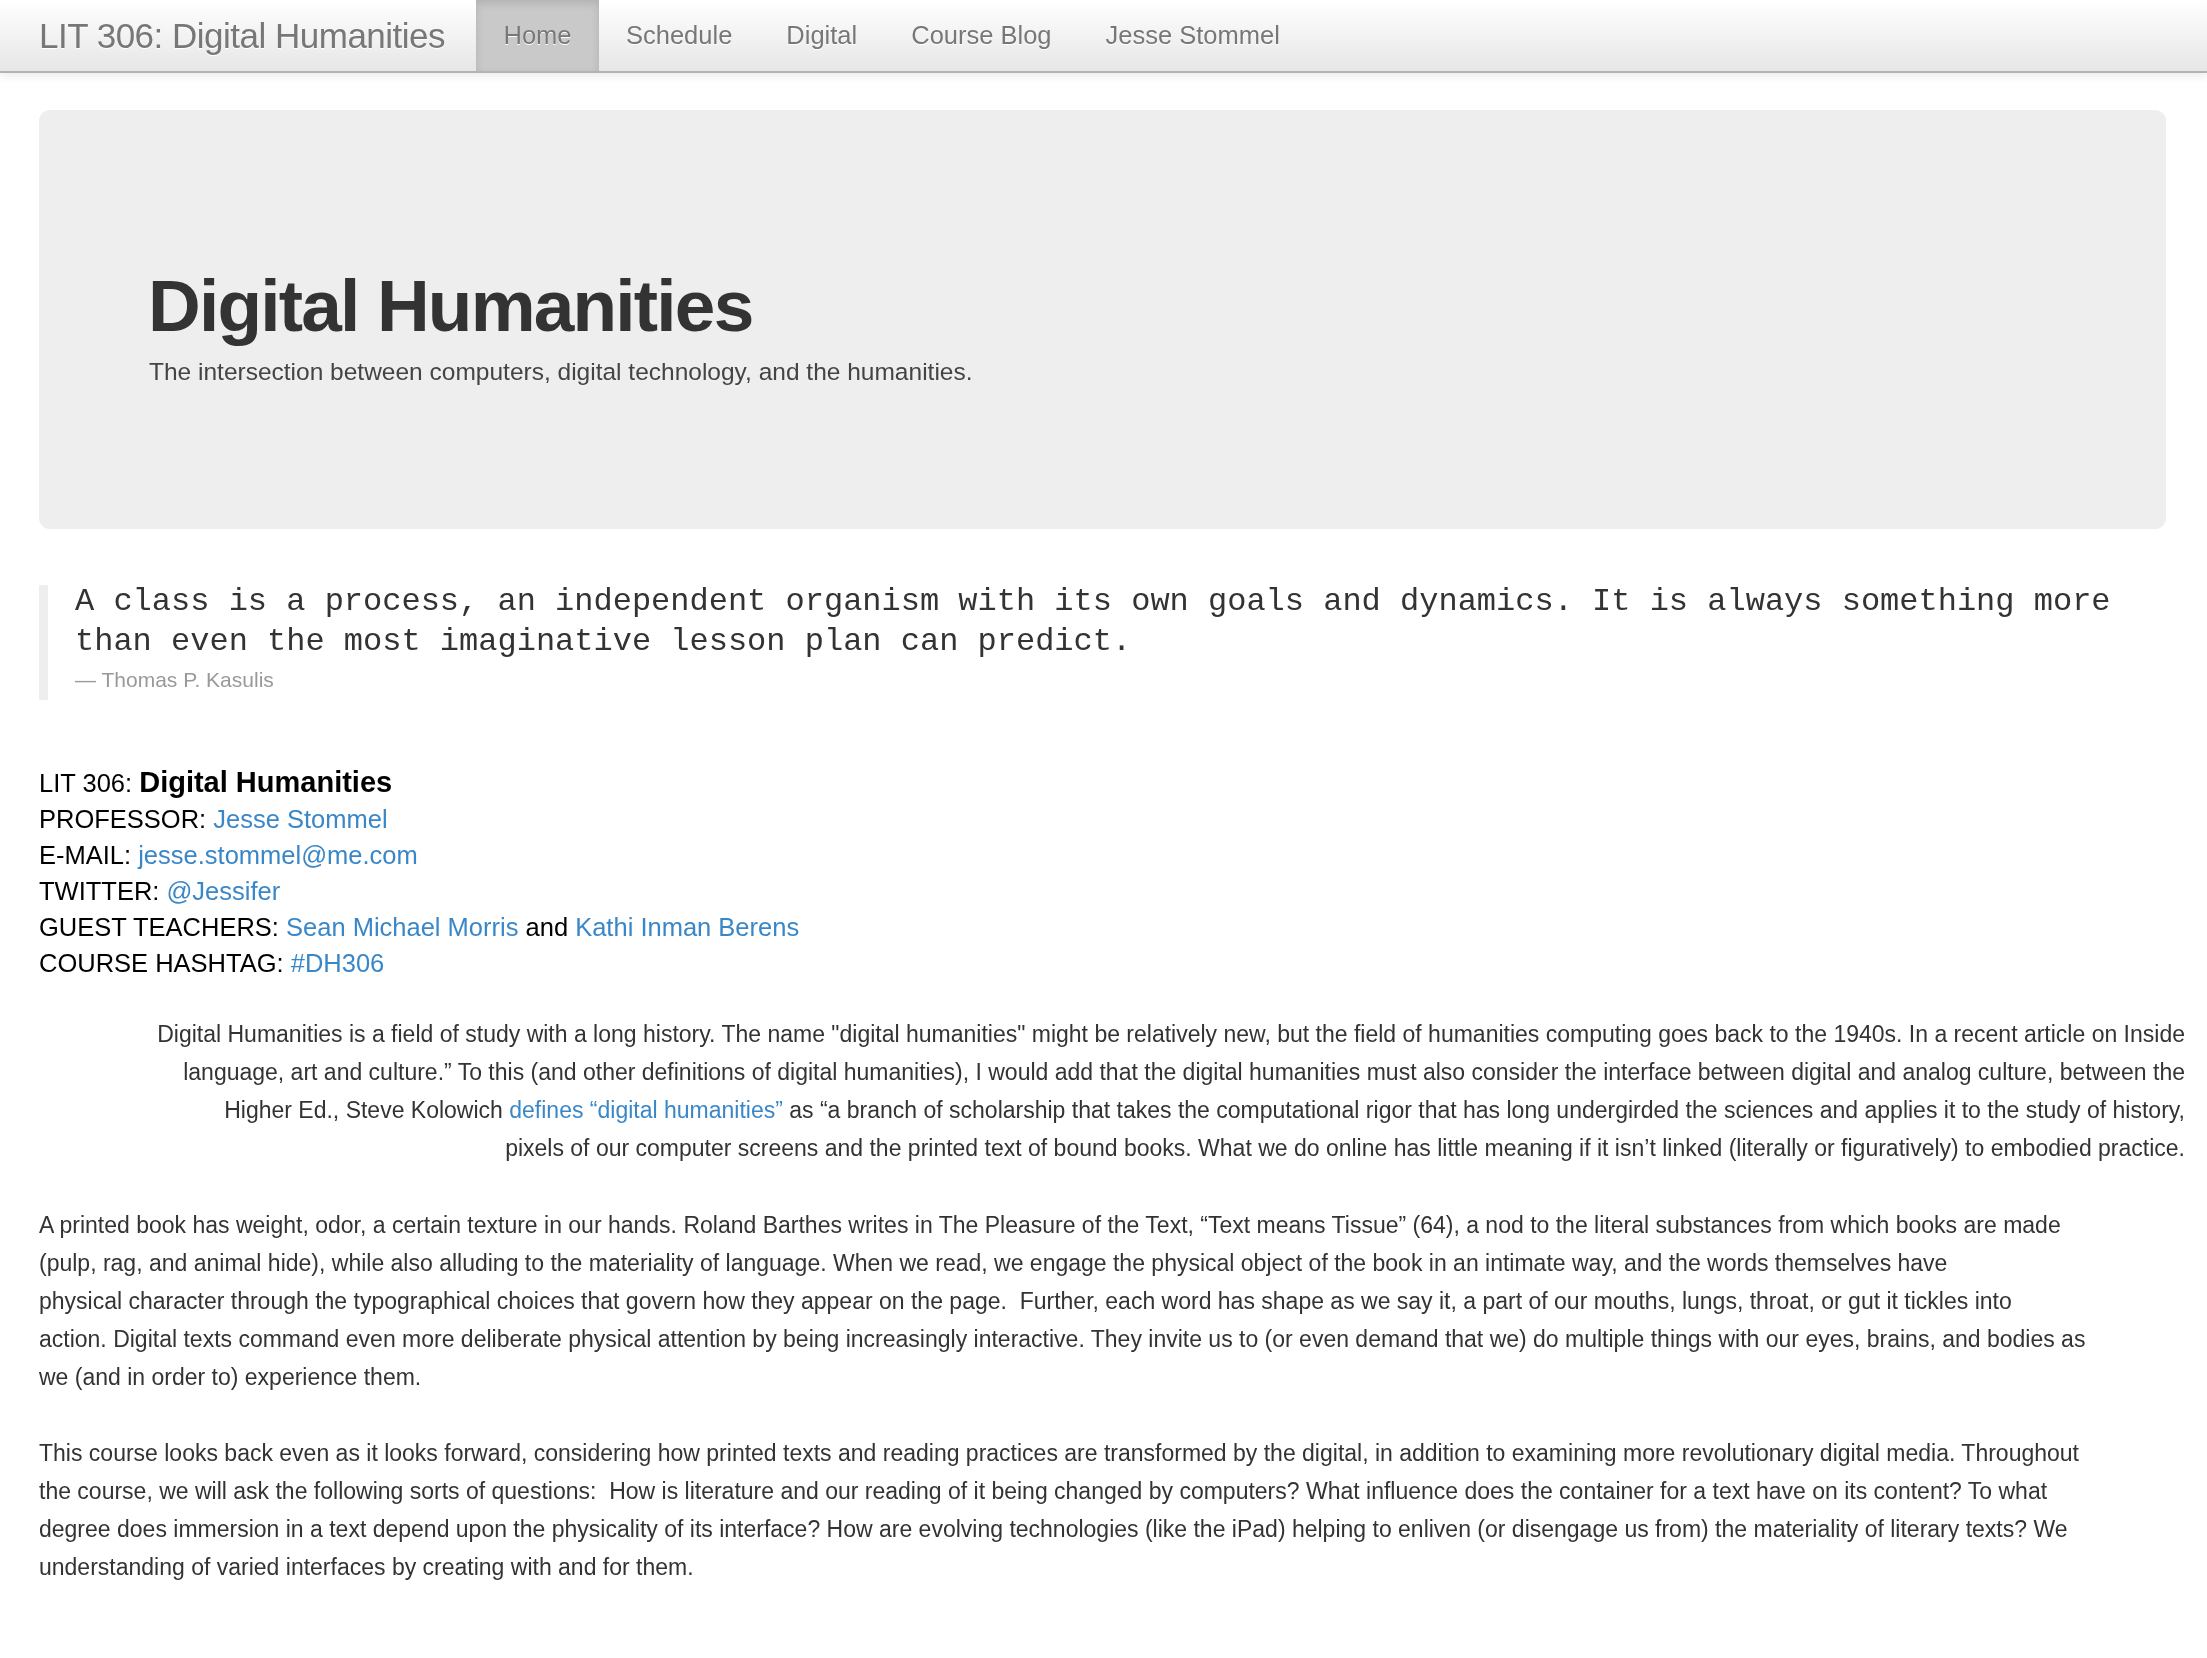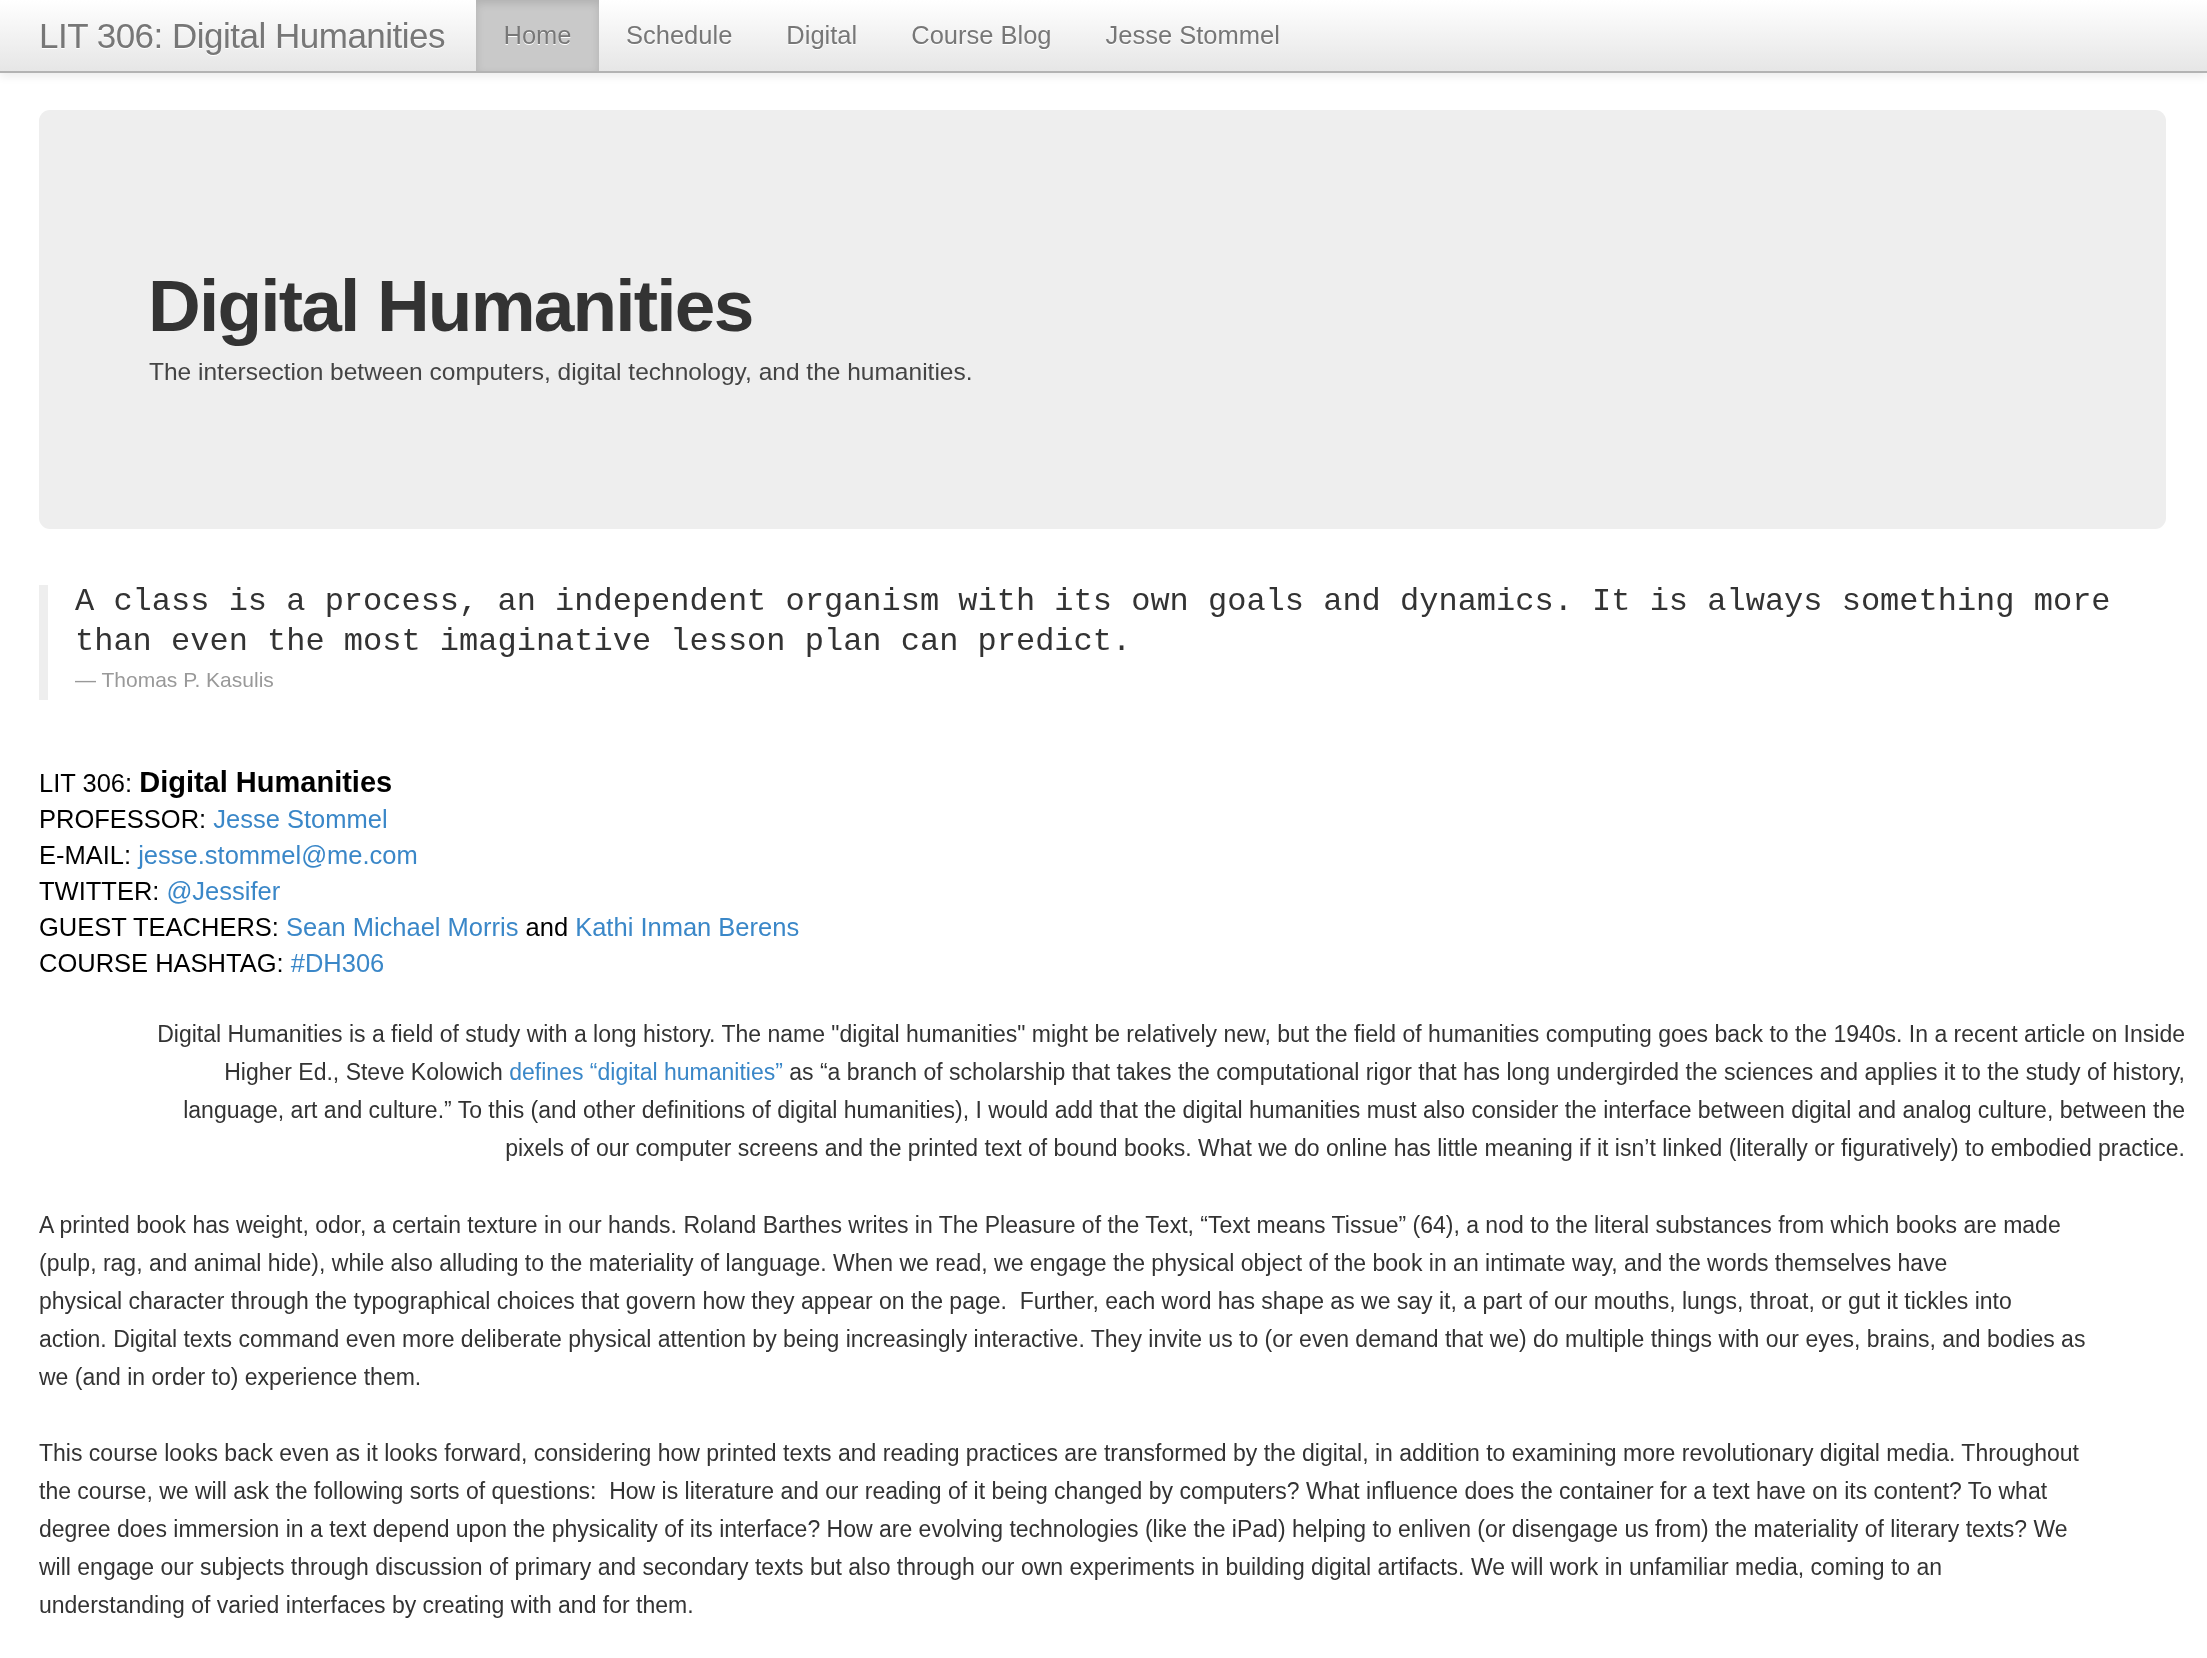--- a/index.html
+++ b/index.html
@@ -103,33 +103,32 @@
   <div class="info-line">
     <span>GUEST TEACHERS: </span><a class="link">Sean Michael Morris</a><span style="white-space:pre"> and </span><a class="link">Kathi Inman Berens</a>
   </div>
   <div class="info-line">
     <span>COURSE HASHTAG: </span><a class="link">#DH306</a>
   </div>
 </div>
 
 <div class="para" style="top:1015px;text-align:right;">
   <div class="line">Digital Humanities is a field of study with a long history. The name "digital humanities" might be relatively new, but the field of humanities computing goes back to the 1940s. In a recent article on Inside</div>
+  <div class="line">language, art and culture.” To this (and other definitions of digital humanities), I would add that the digital humanities must also consider the interface between digital and analog culture, between the</div>
   <div class="line" style="white-space:pre"><span>Higher Ed., Steve Kolowich </span><a class="link">defines “digital humanities”</a><span> as “a branch of scholarship that takes the computational rigor that has long undergirded the sciences and applies it to the study of history,</span></div>
-  <div class="line">language, art and culture.” To this (and other definitions of digital humanities), I would add that the digital humanities must also consider the interface between digital and analog culture, between the</div>
   <div class="line">pixels of our computer screens and the printed text of bound books. What we do online has little meaning if it isn’t linked (literally or figuratively) to embodied practice.</div>
 </div>
 
 <div class="para" style="top:1206px;">
   <div class="line" style="white-space:pre">A printed book has weight, odor, a certain texture in our hands. Roland Barthes writes in The Pleasure of the Text, “Text means Tissue” (64), a nod to the literal substances from which books are made</div>
   <div class="line" style="white-space:pre">(pulp, rag, and animal hide), while also alluding to the materiality of language. When we read, we engage the physical object of the book in an intimate way, and the words themselves have</div>
   <div class="line" style="white-space:pre">physical character through the typographical choices that govern how they appear on the page.  Further, each word has shape as we say it, a part of our mouths, lungs, throat, or gut it tickles into</div>
   <div class="line" style="white-space:pre">action. Digital texts command even more deliberate physical attention by being increasingly interactive. They invite us to (or even demand that we) do multiple things with our eyes, brains, and bodies as</div>
   <div class="line" style="white-space:pre">we (and in order to) experience them.</div>
 </div>
 
 <div class="para" style="top:1434px;">
   <div class="line" style="white-space:pre">This course looks back even as it looks forward, considering how printed texts and reading practices are transformed by the digital, in addition to examining more revolutionary digital media. Throughout</div>
   <div class="line" style="white-space:pre">the course, we will ask the following sorts of questions:  How is literature and our reading of it being changed by computers? What influence does the container for a text have on its content? To what</div>
   <div class="line" style="white-space:pre">degree does immersion in a text depend upon the physicality of its interface? How are evolving technologies (like the iPad) helping to enliven (or disengage us from) the materiality of literary texts? We</div>
-  <div class="line" style="white-space:pre">will engage our subjects through discussion of primary and secondary texts but also through our own experiments in building digital artifacts. We will work in unfamiliar media, coming to an</div>
   <div class="line" style="white-space:pre">understanding of varied interfaces by creating with and for them.</div>
 </div>
 
 
 </body></html>

